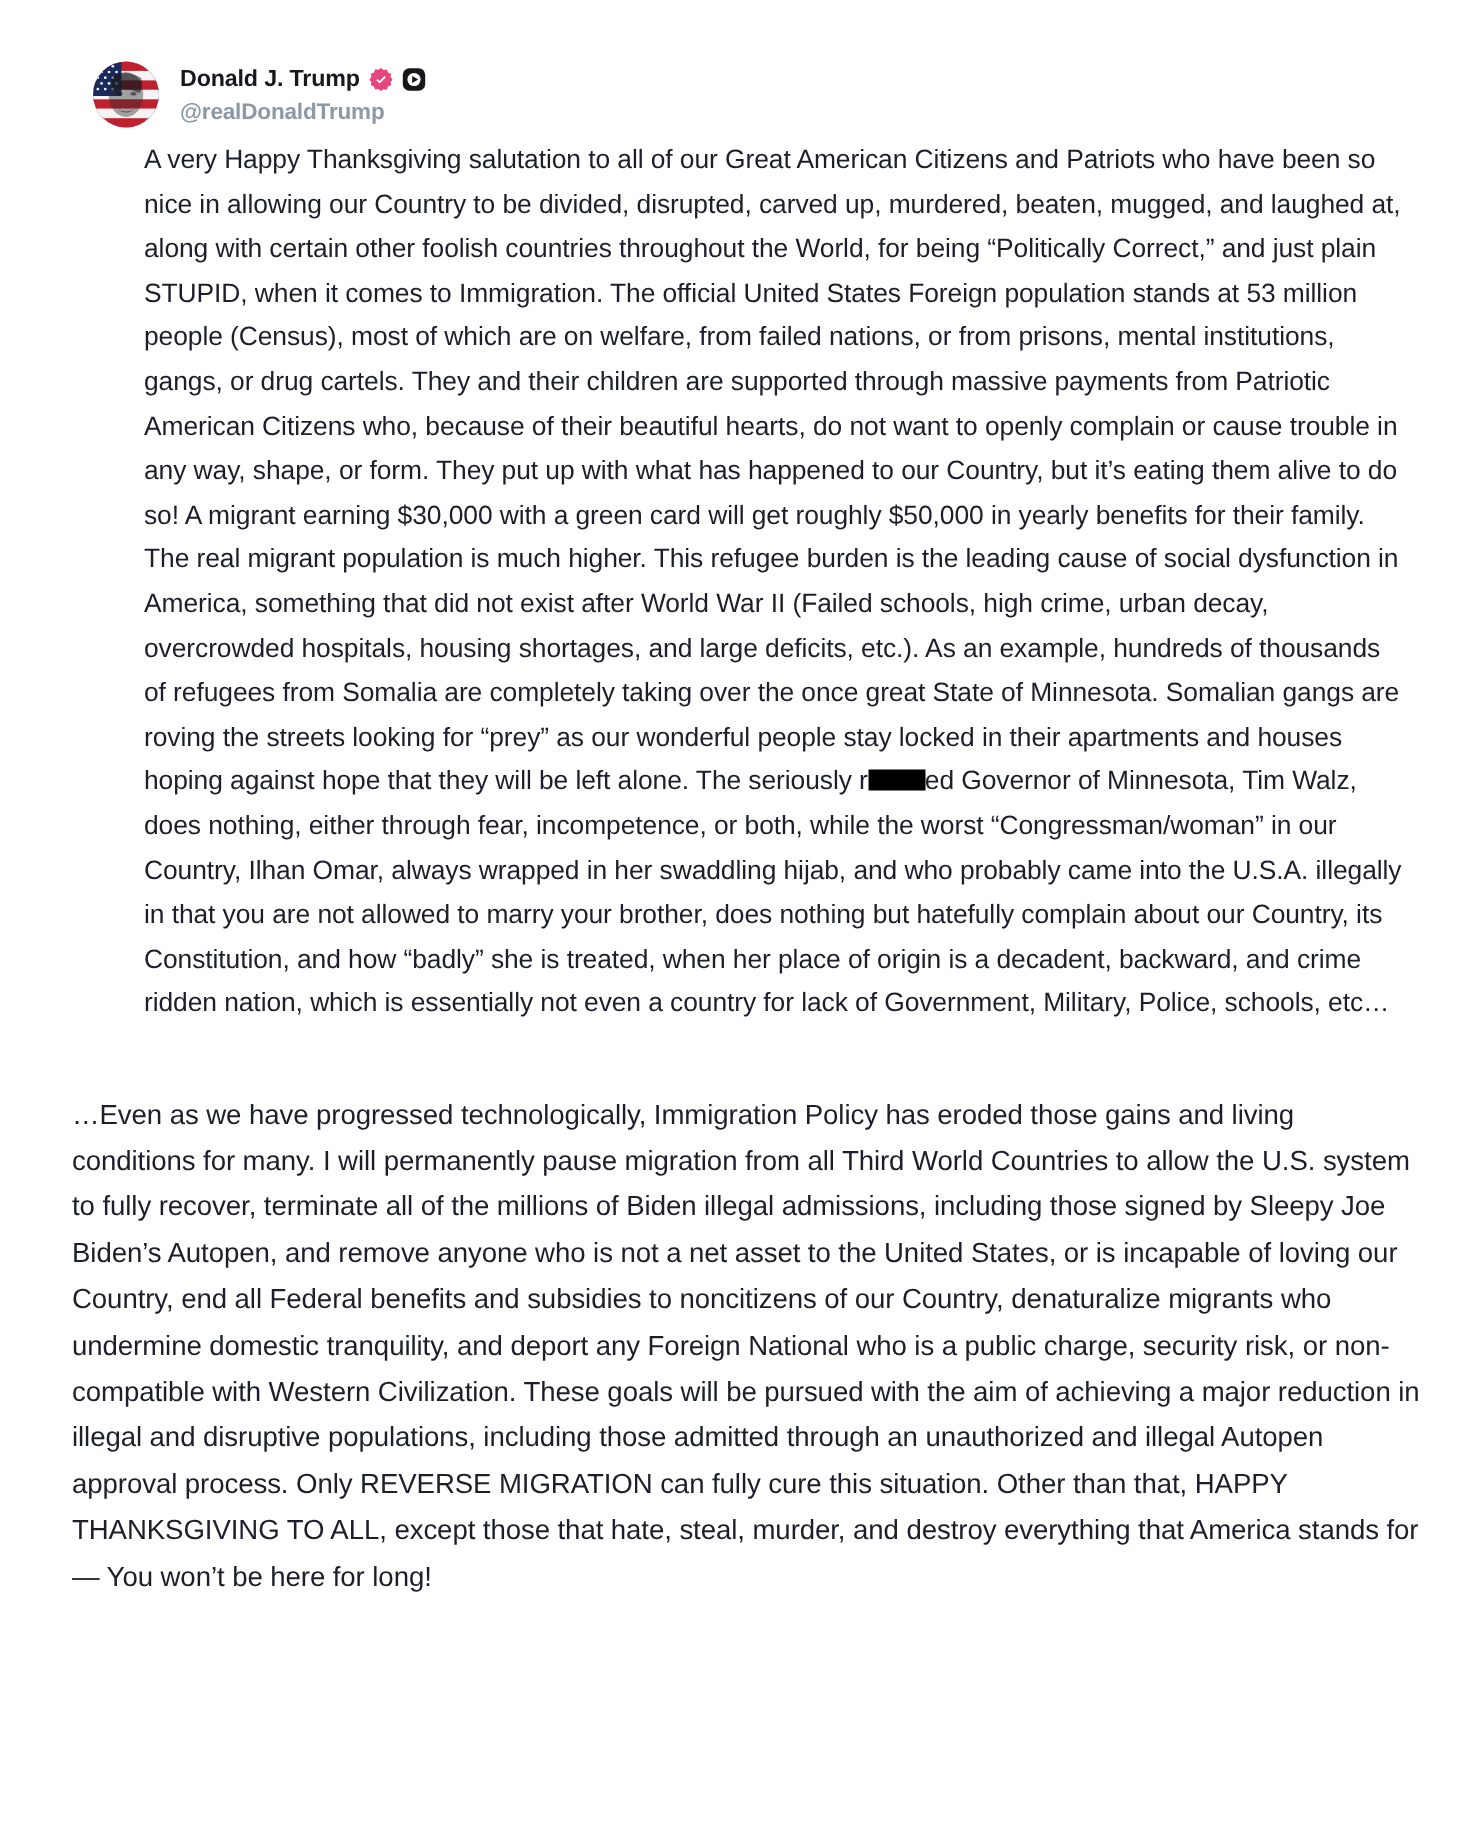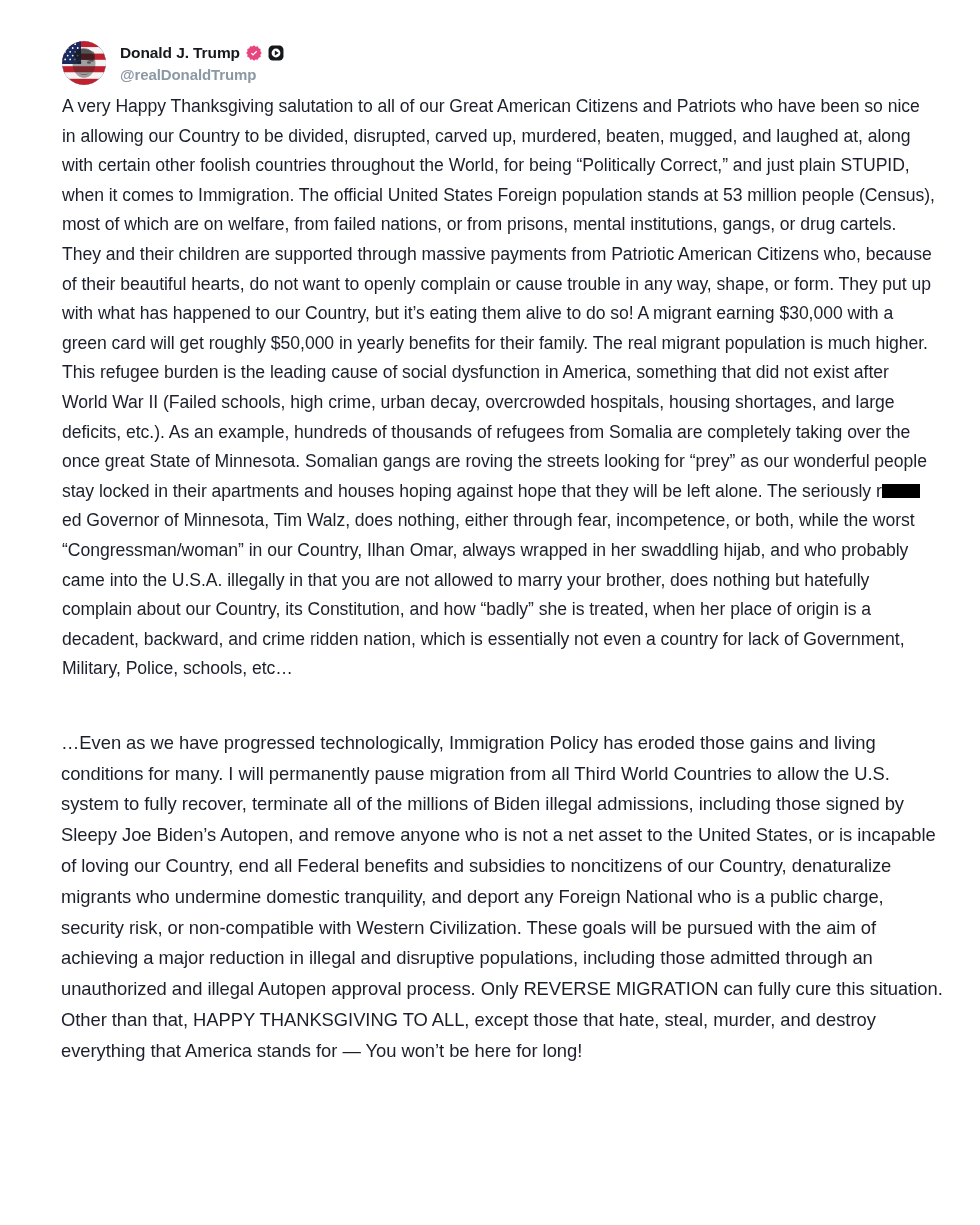--- a/index.html
+++ b/index.html
@@ -79,42 +79,42 @@
     font-size: 15px;
     color: #8b98a5;
     margin-top: 3px;
     letter-spacing: -0.1px;
     white-space: nowrap;
     font-weight: bold;
   }
 
   
   .post-body {
-    padding: 26px 45px 0 62px;
+    padding: 26px 45px 0 96px;
   }
   .para-primary {
     font-size: 17.6px;
     line-height: 29.6px;
     color: #1c1f2b;
     letter-spacing: -0.05px;
     margin: 0;
     text-align: left;
     max-width: 875px;
   }
   .redaction {
     display: inline-block;
     width: 38px;
     height: 14px;
     background: #000000;
     vertical-align: -1px;
     margin: 0 0px;
   }
 
   .post-body-2 {
-    padding: 0px 30px 0 61px;
+    padding: 0px 30px 0 48px;
   }
   .para-secondary {
     font-size: 18.4px;
     line-height: 30.8px;
     color: #1c1f2b;
     letter-spacing: -0.05px;
     margin: 0;
     text-align: left;
     max-width: 900px;
   }

